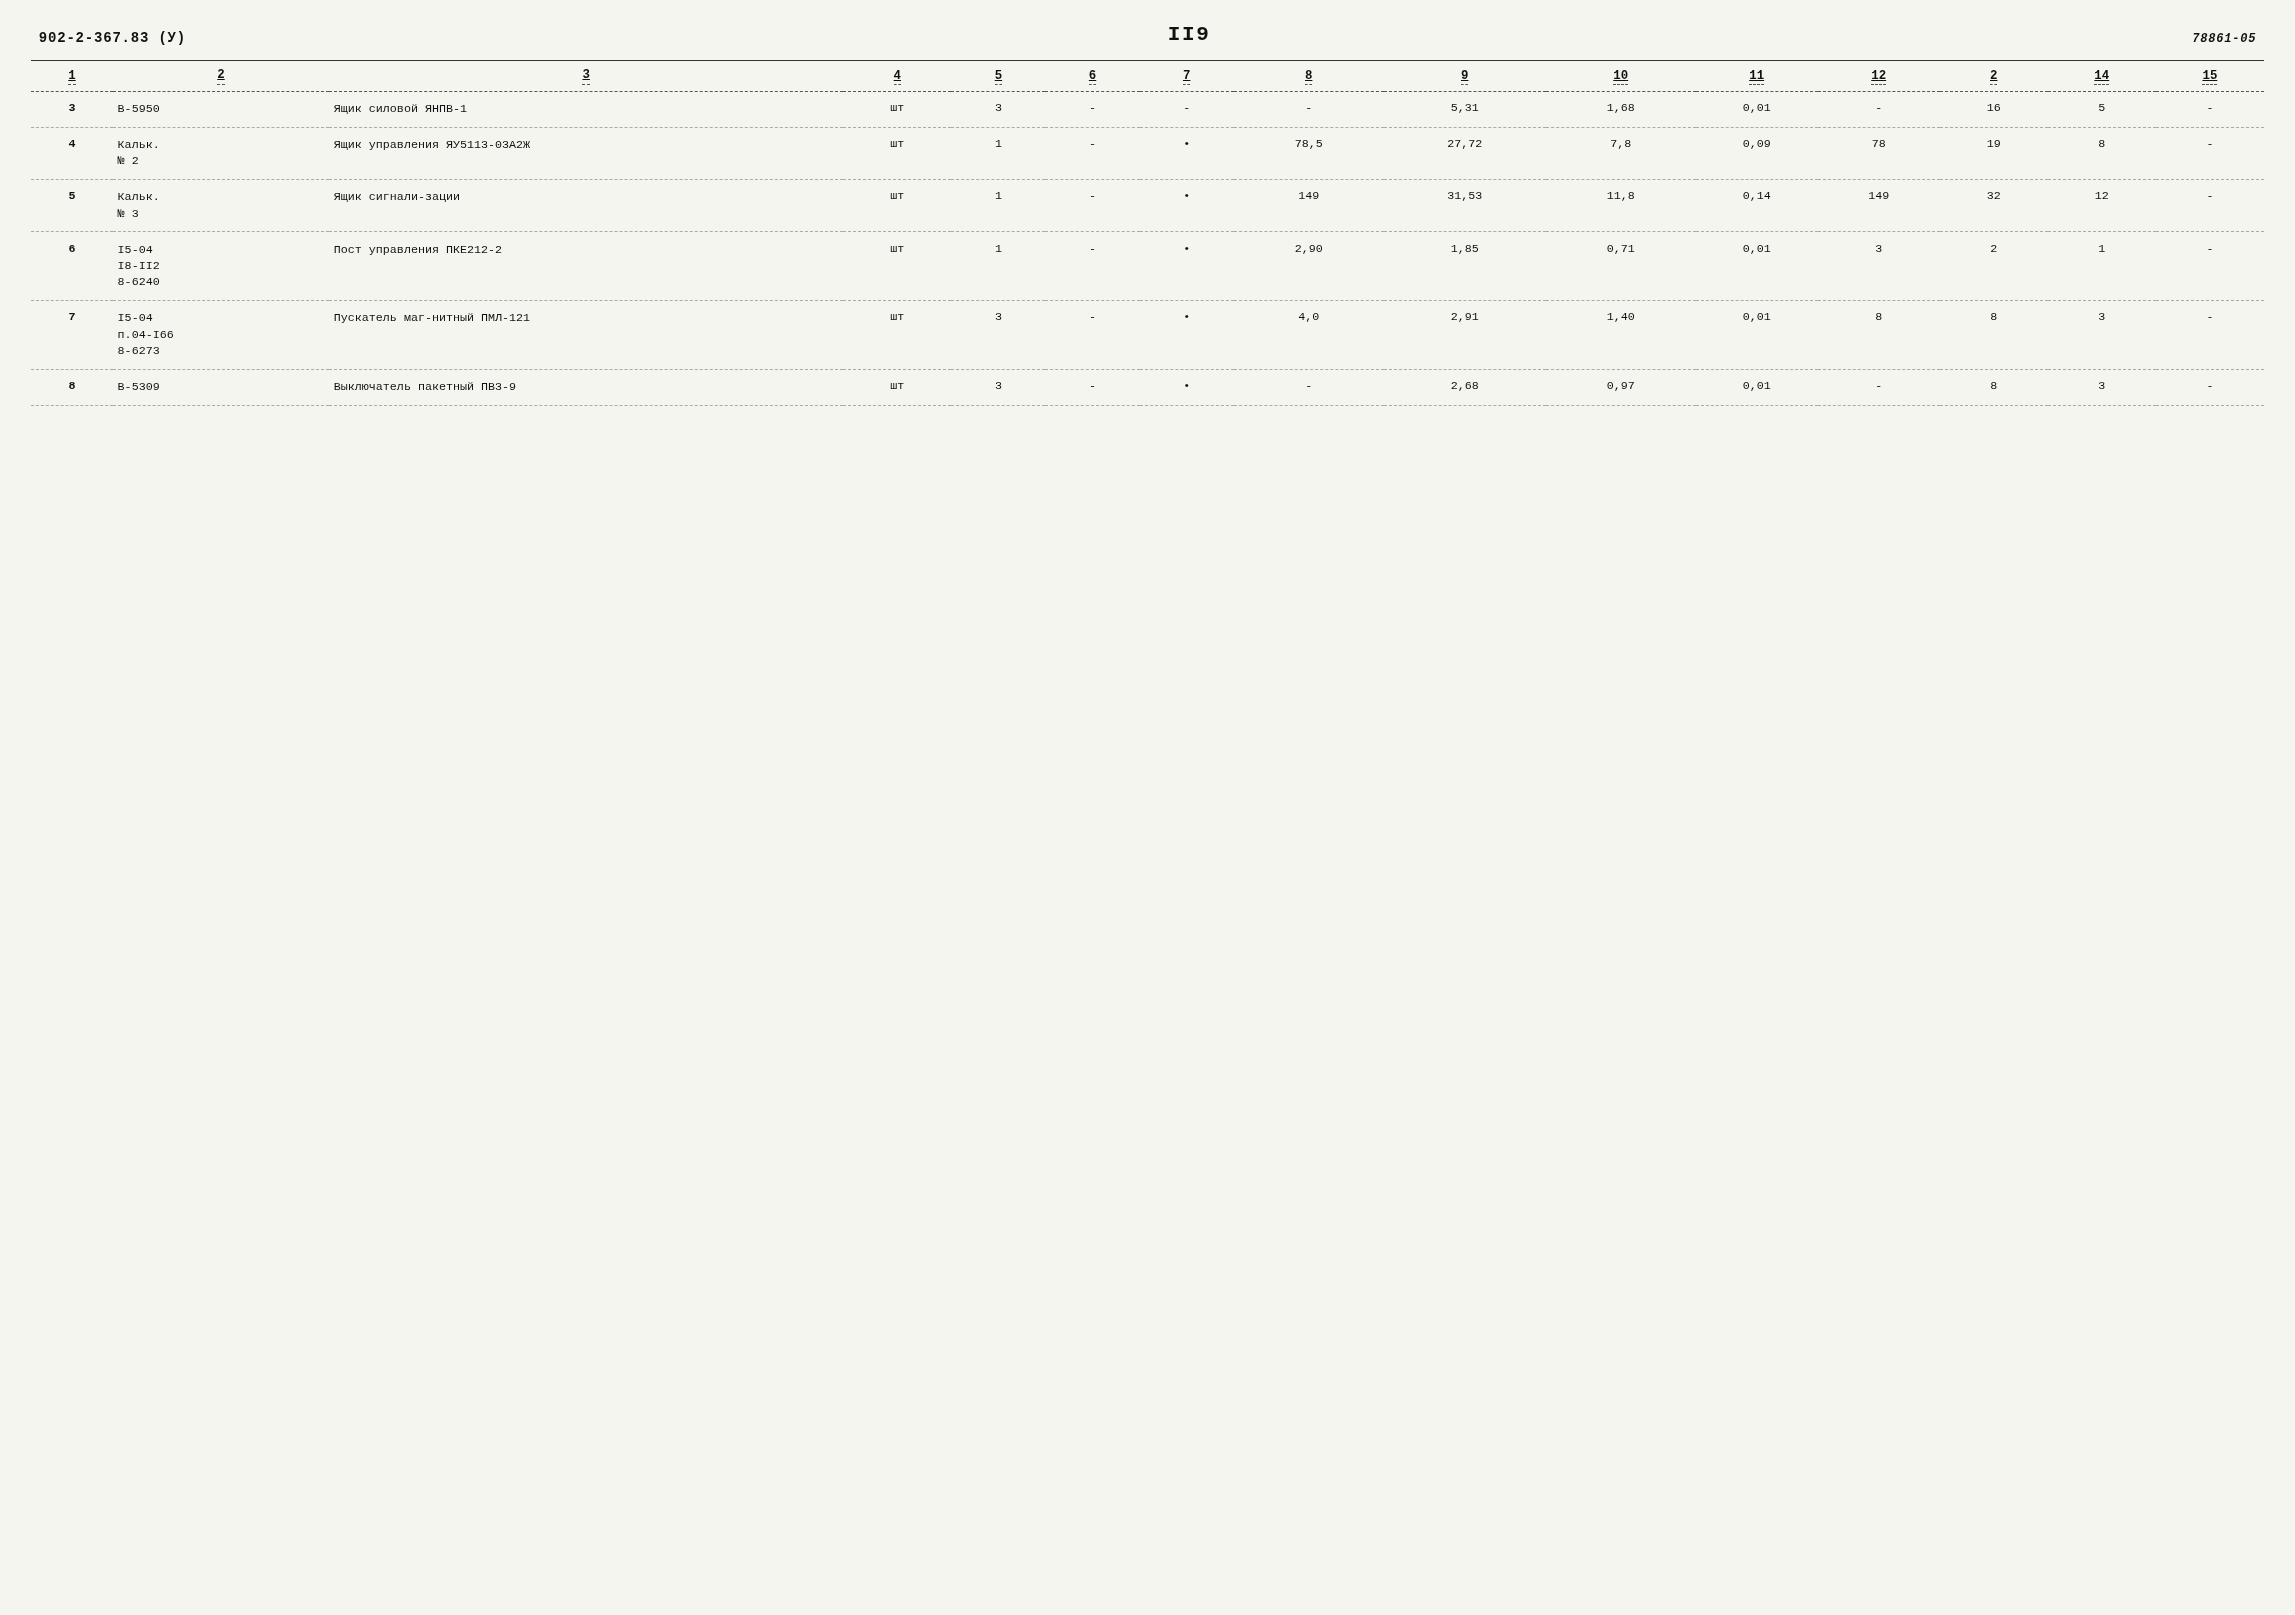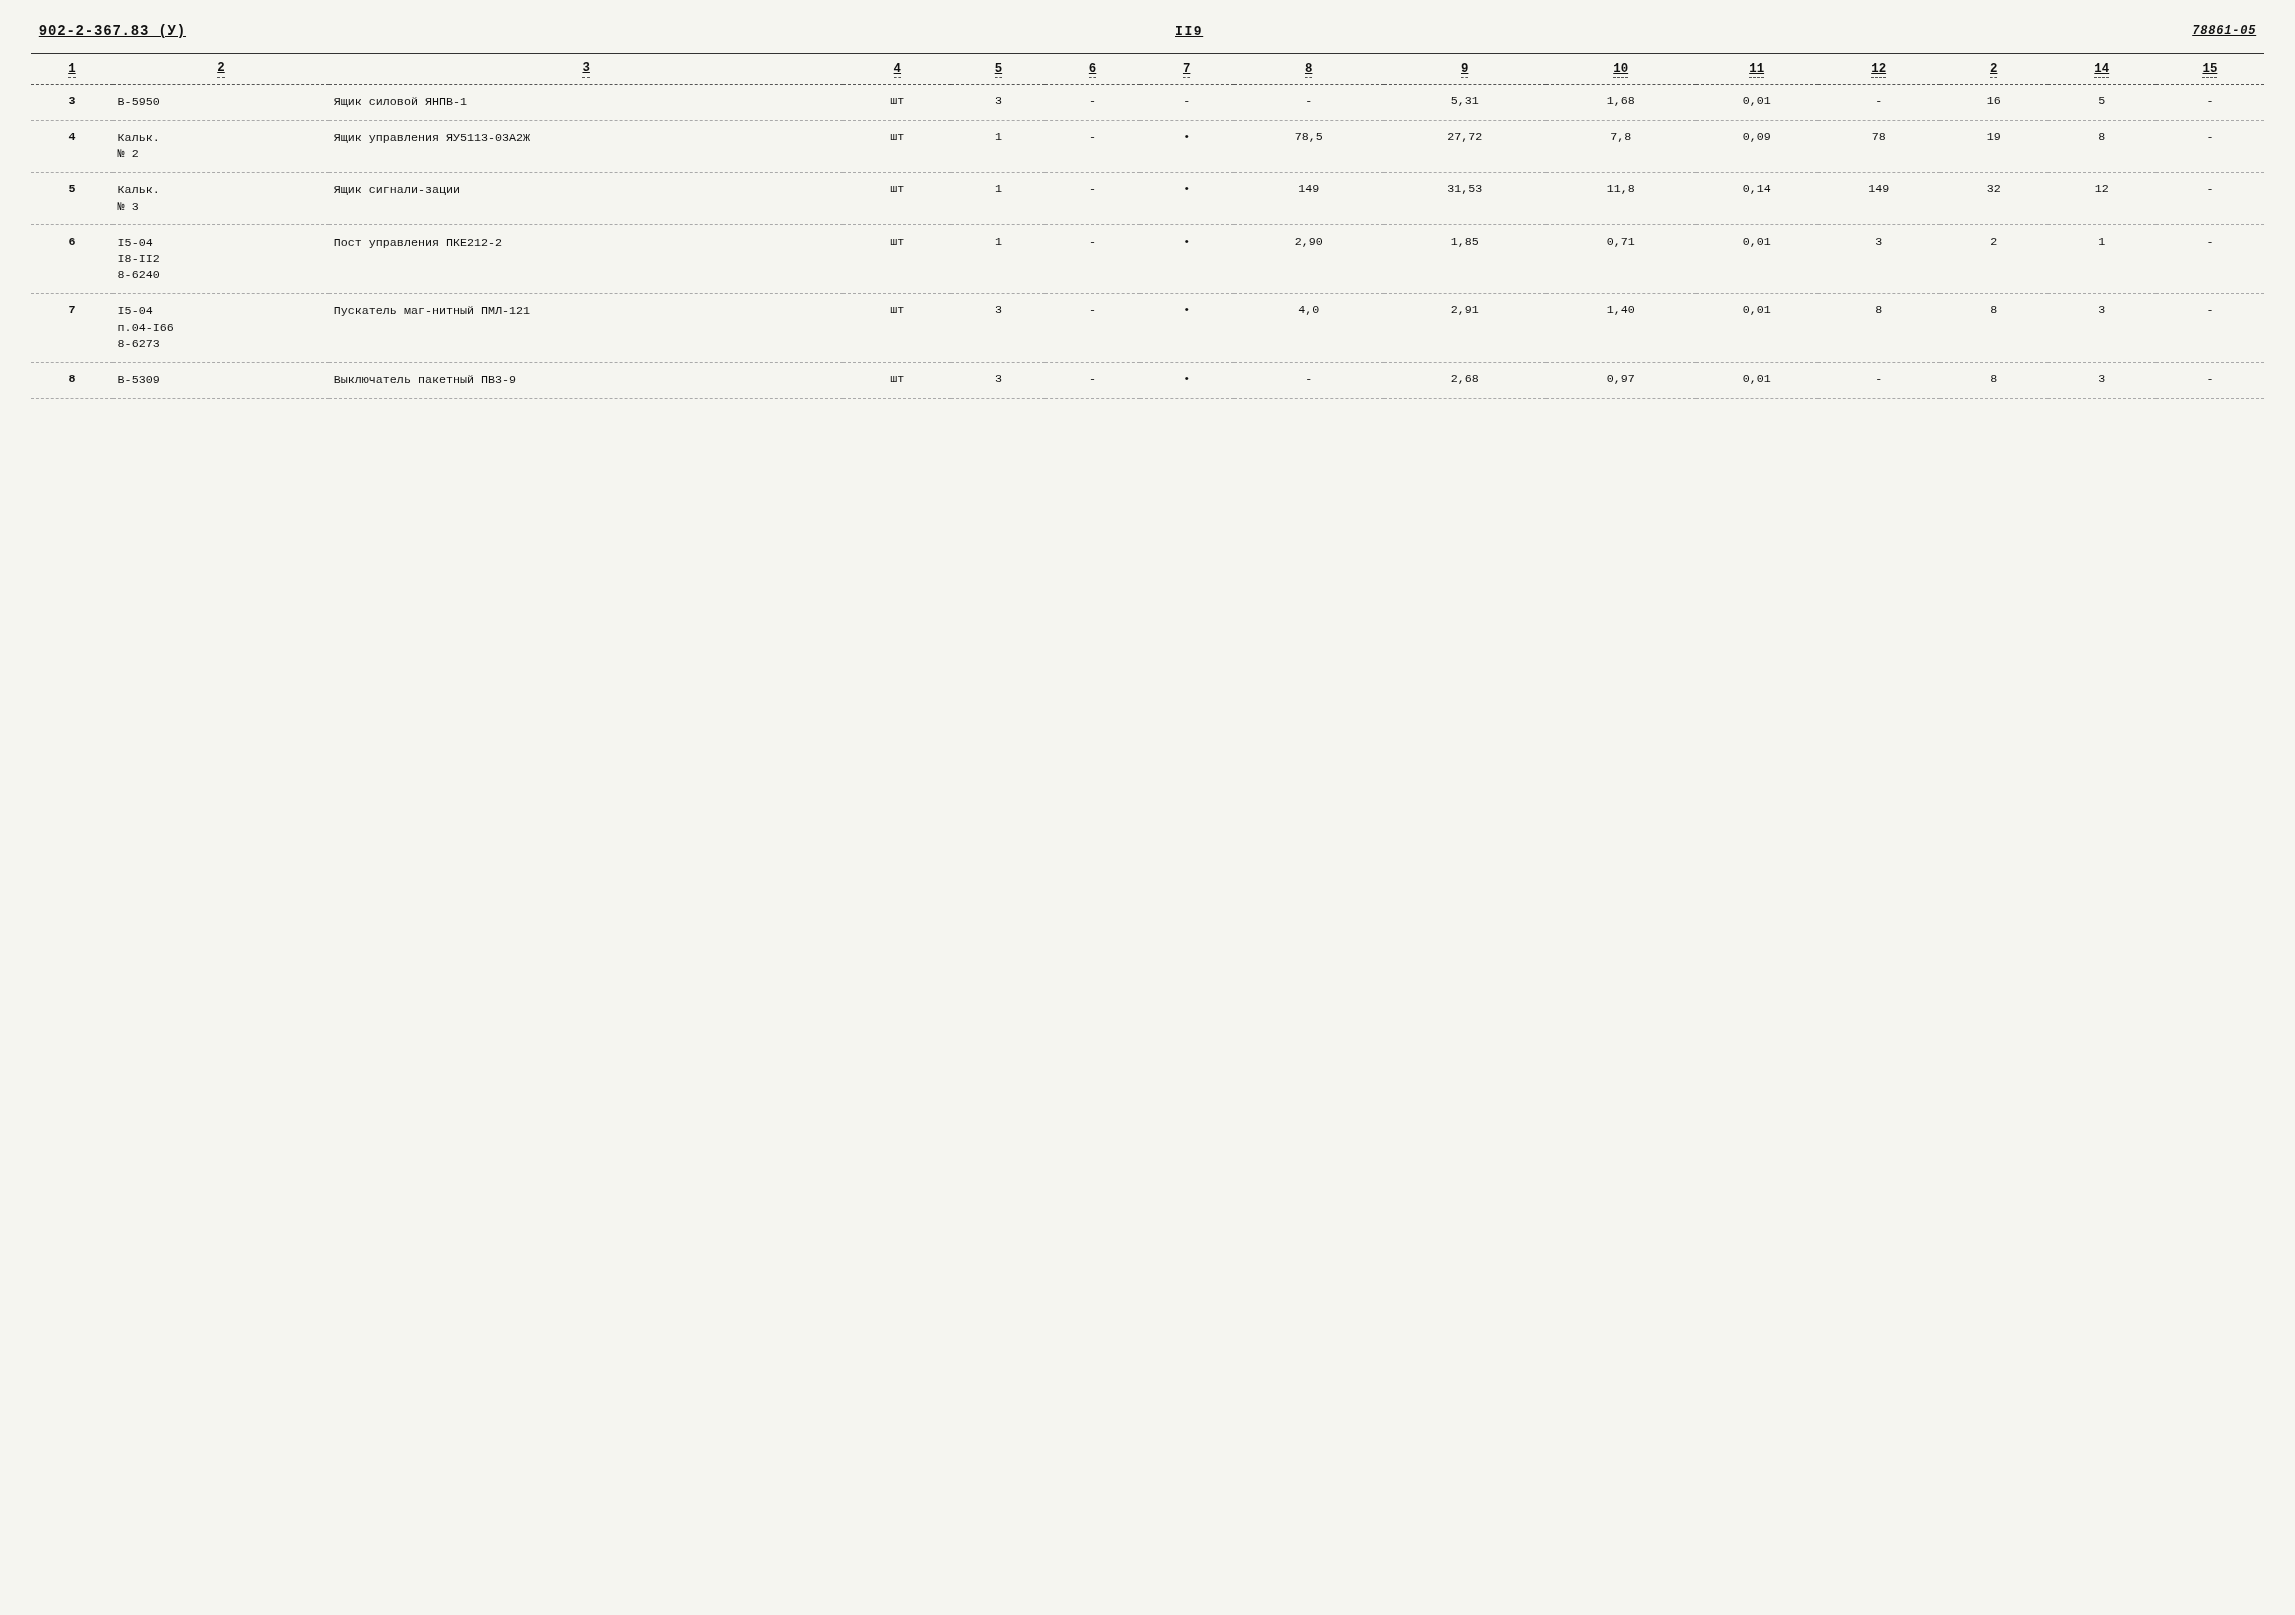--- a/index.html
+++ b/index.html
@@ -14,34 +14,33 @@
       font-size: 11px;
       color: #111;
       padding: 23px 31px;
       width: 2295px;
       min-height: 1615px;
     }
 
     .page-header {
       display: flex;
       justify-content: space-between;
-      align-items: center;
+      align-items: flex-end;
       margin-bottom: 14px;
       padding: 0 7.8px;
-      text-decoration: underline;
     }
 
     .header-left {
       font-size: 14px;
       font-weight: bold;
       letter-spacing: 0.8px;
     }
 
     .header-center {
-      font-size: 13px;
+      font-size: 21px;
       font-weight: bold;
       letter-spacing: 1.6px;
     }
 
     .header-right {
       font-size: 12px;
       font-style: italic;
       font-weight: bold;
       letter-spacing: 0.8px;
     }

